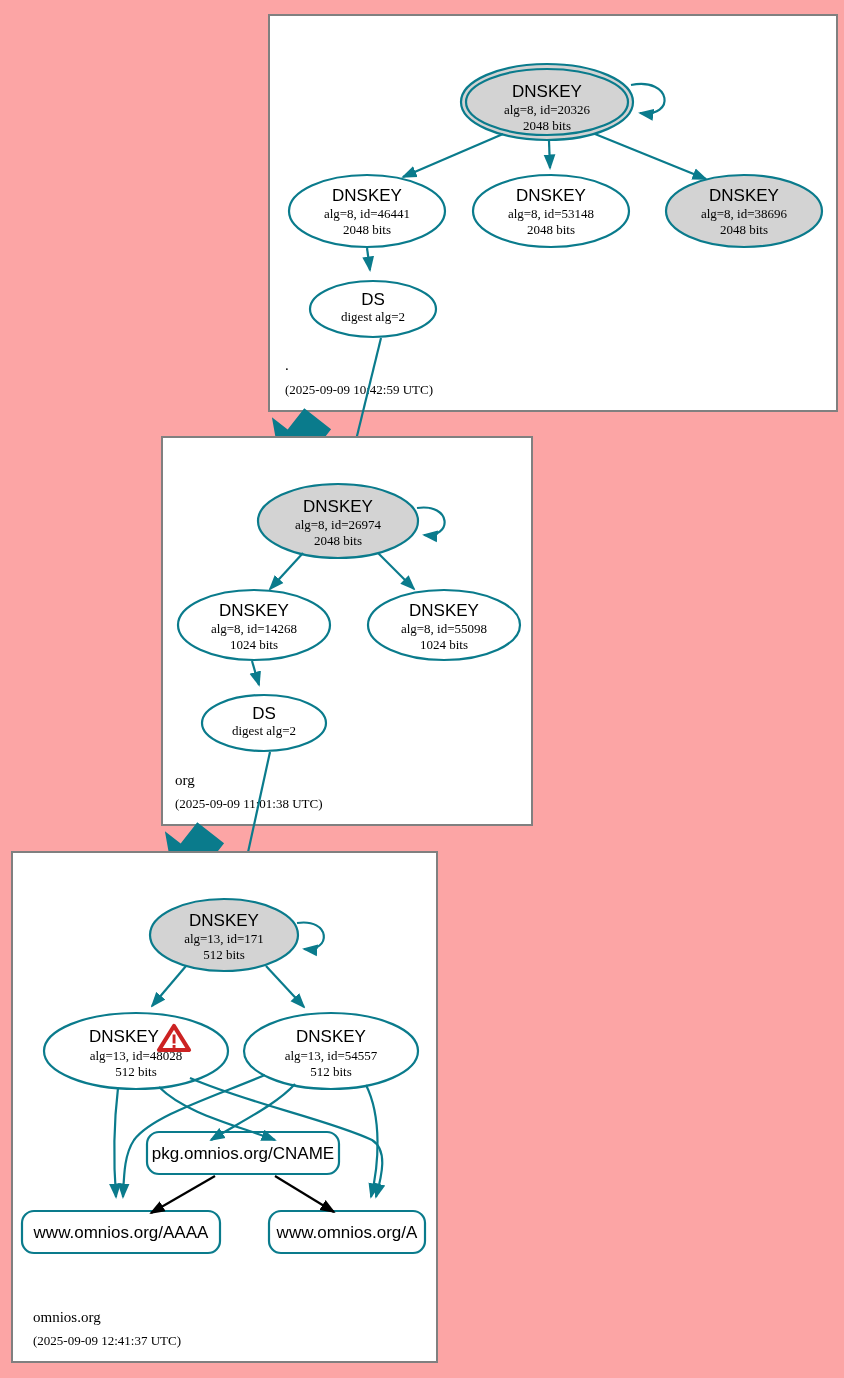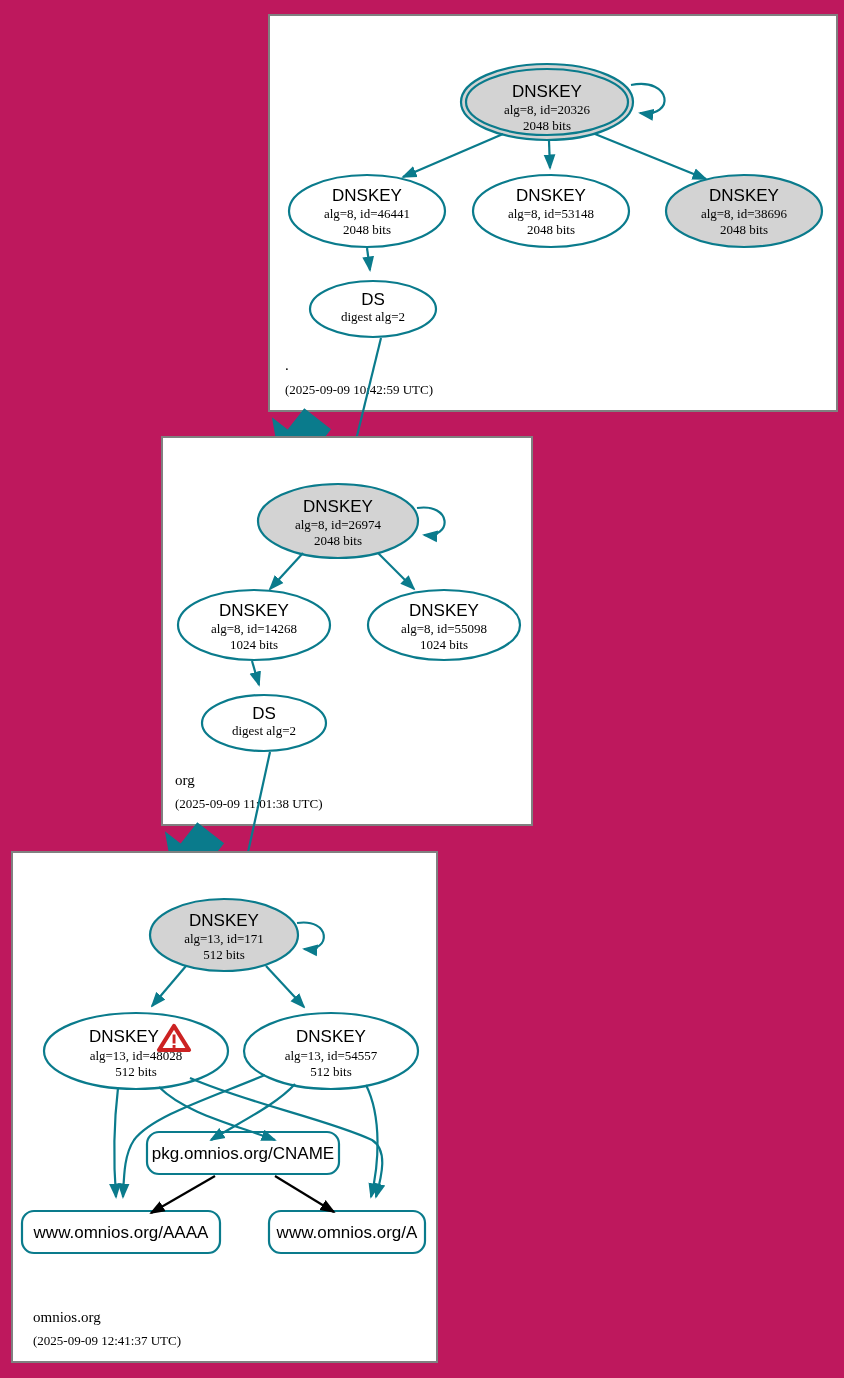--- a/index.html
+++ b/index.html
@@ -4,21 +4,21 @@
 <style>
   html, body {
     margin: 0;
     padding: 0;
     background: #ffffff;
   }
   #page {
     position: relative;
     width: 844px;
     height: 1378px;
-    background: #be185d;
+    background: #fca5a5;
     font-family: "Liberation Sans", sans-serif;
     overflow: hidden;
   }
   svg { display: block; }
   .zone-box {
     fill: #ffffff;
     stroke: #808080;
     stroke-width: 2;
   }
   .node-ellipse {

